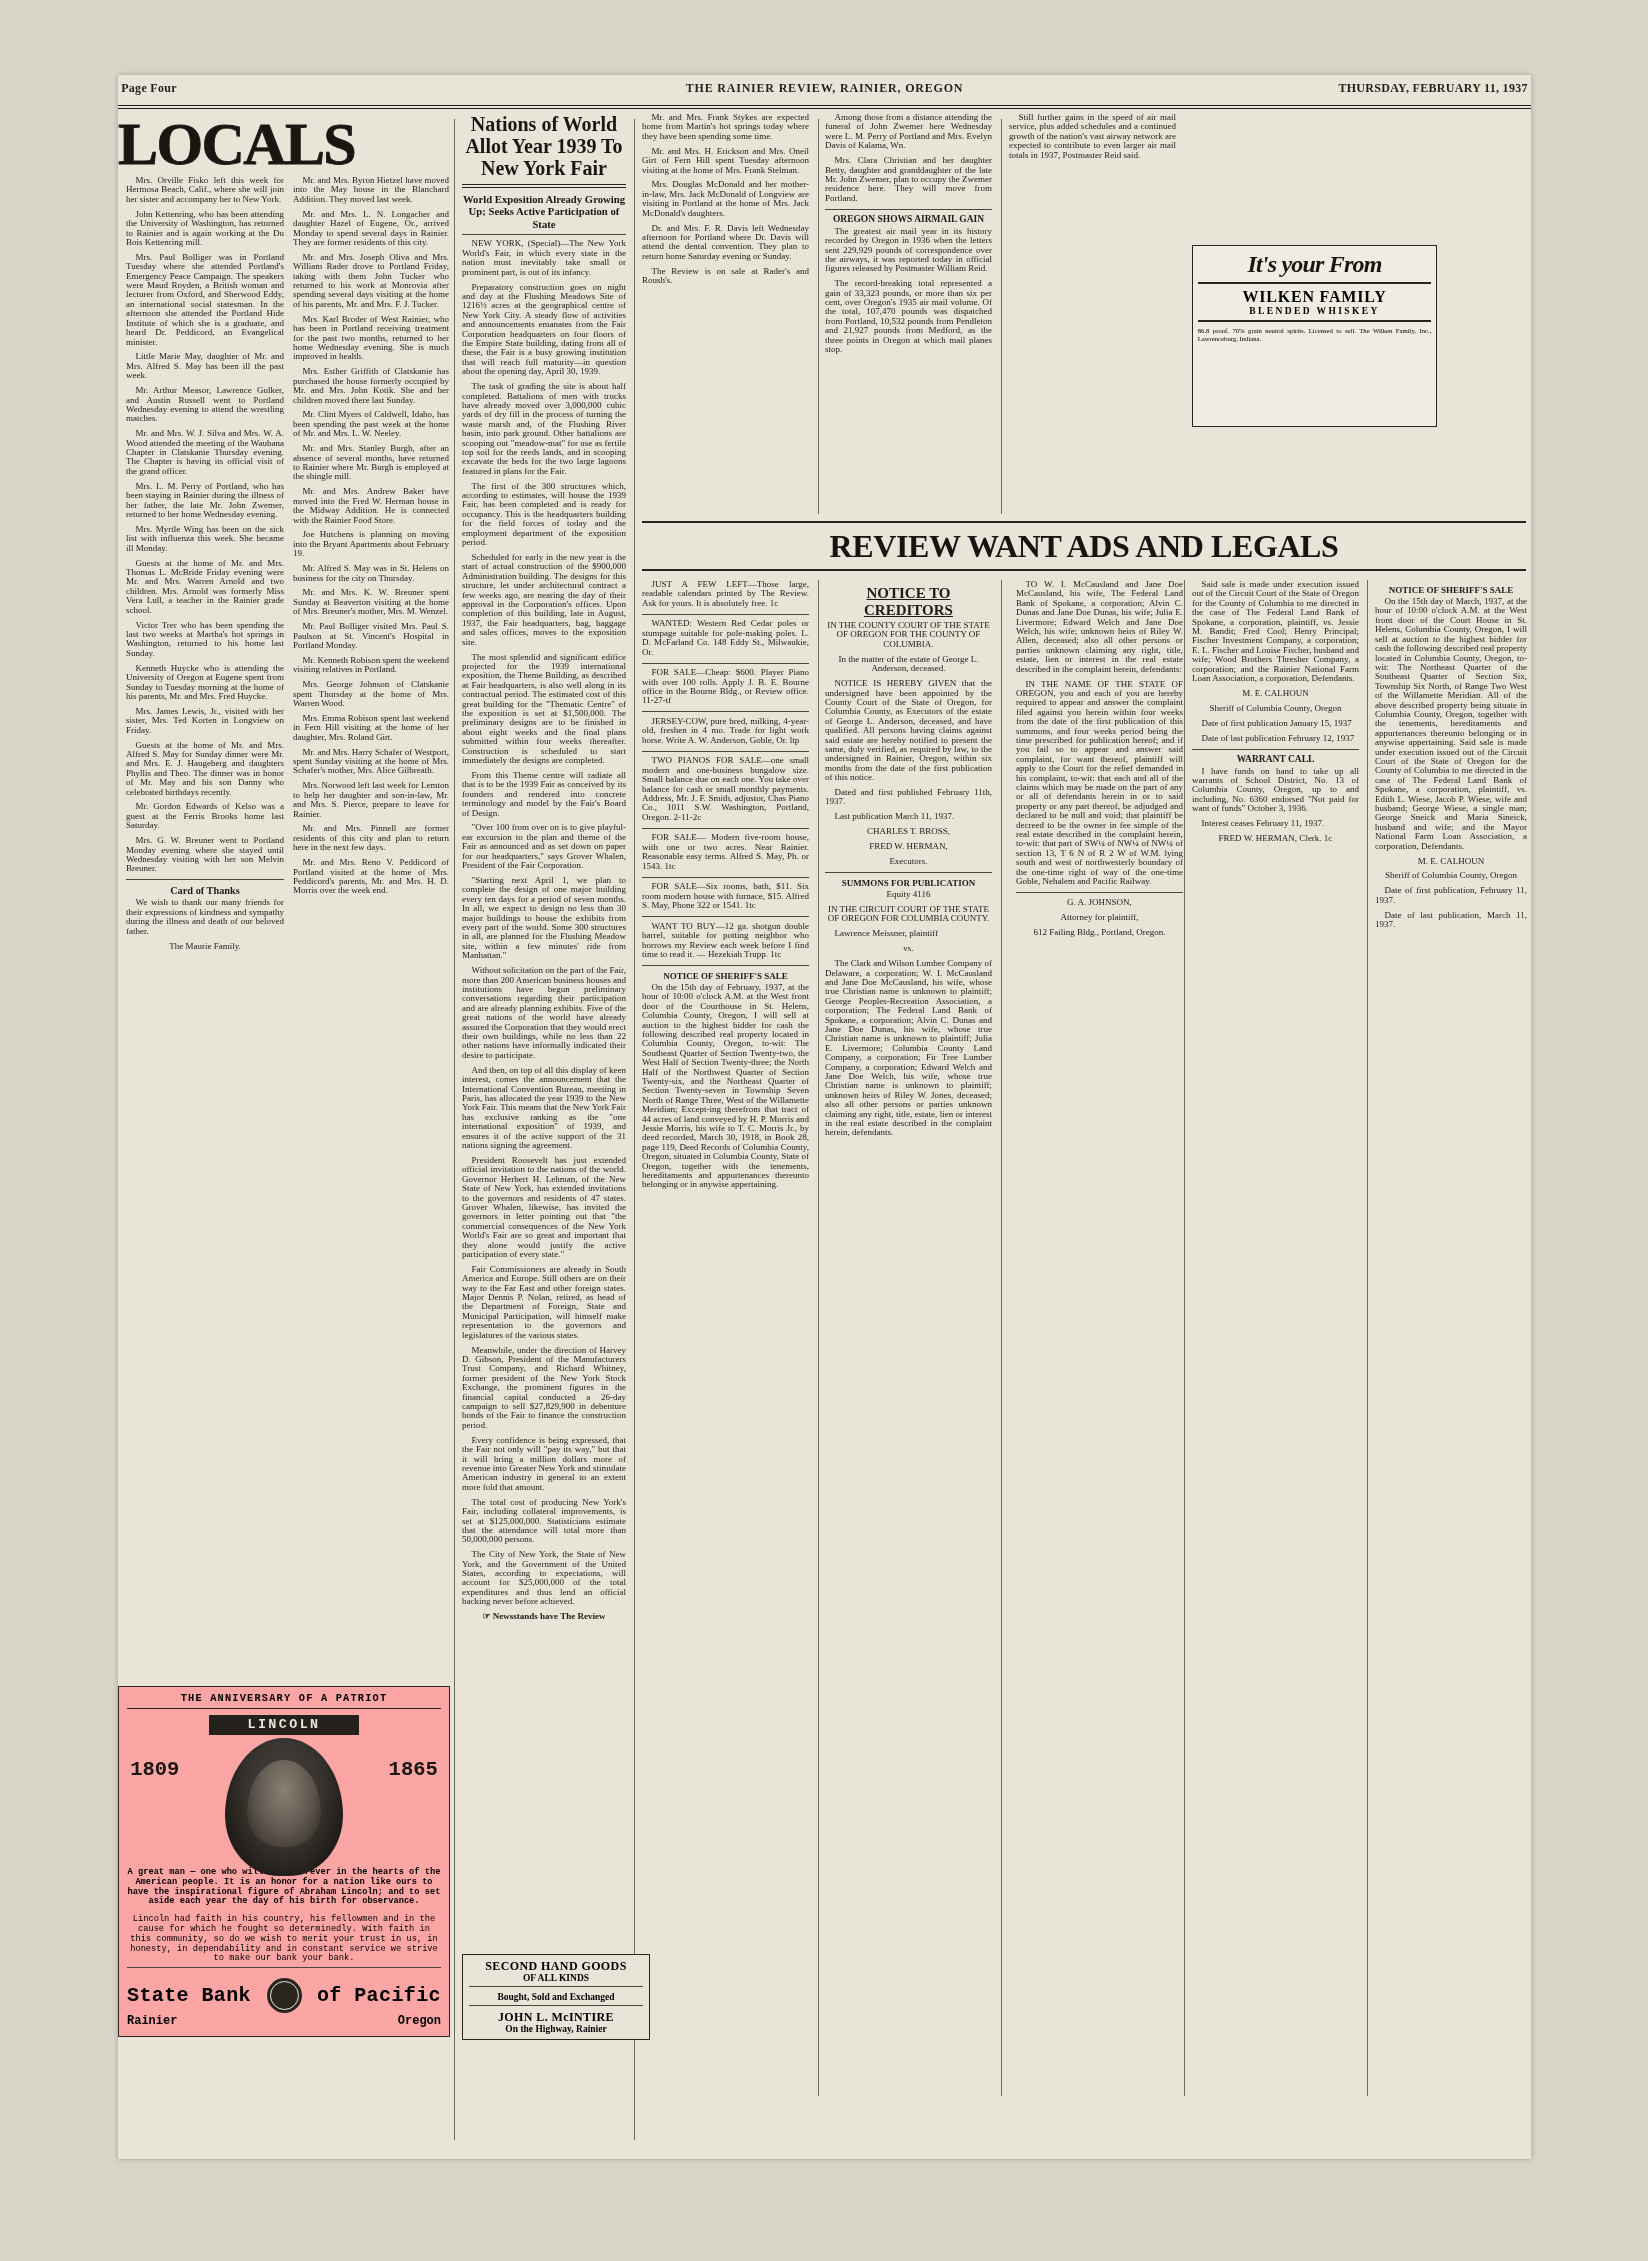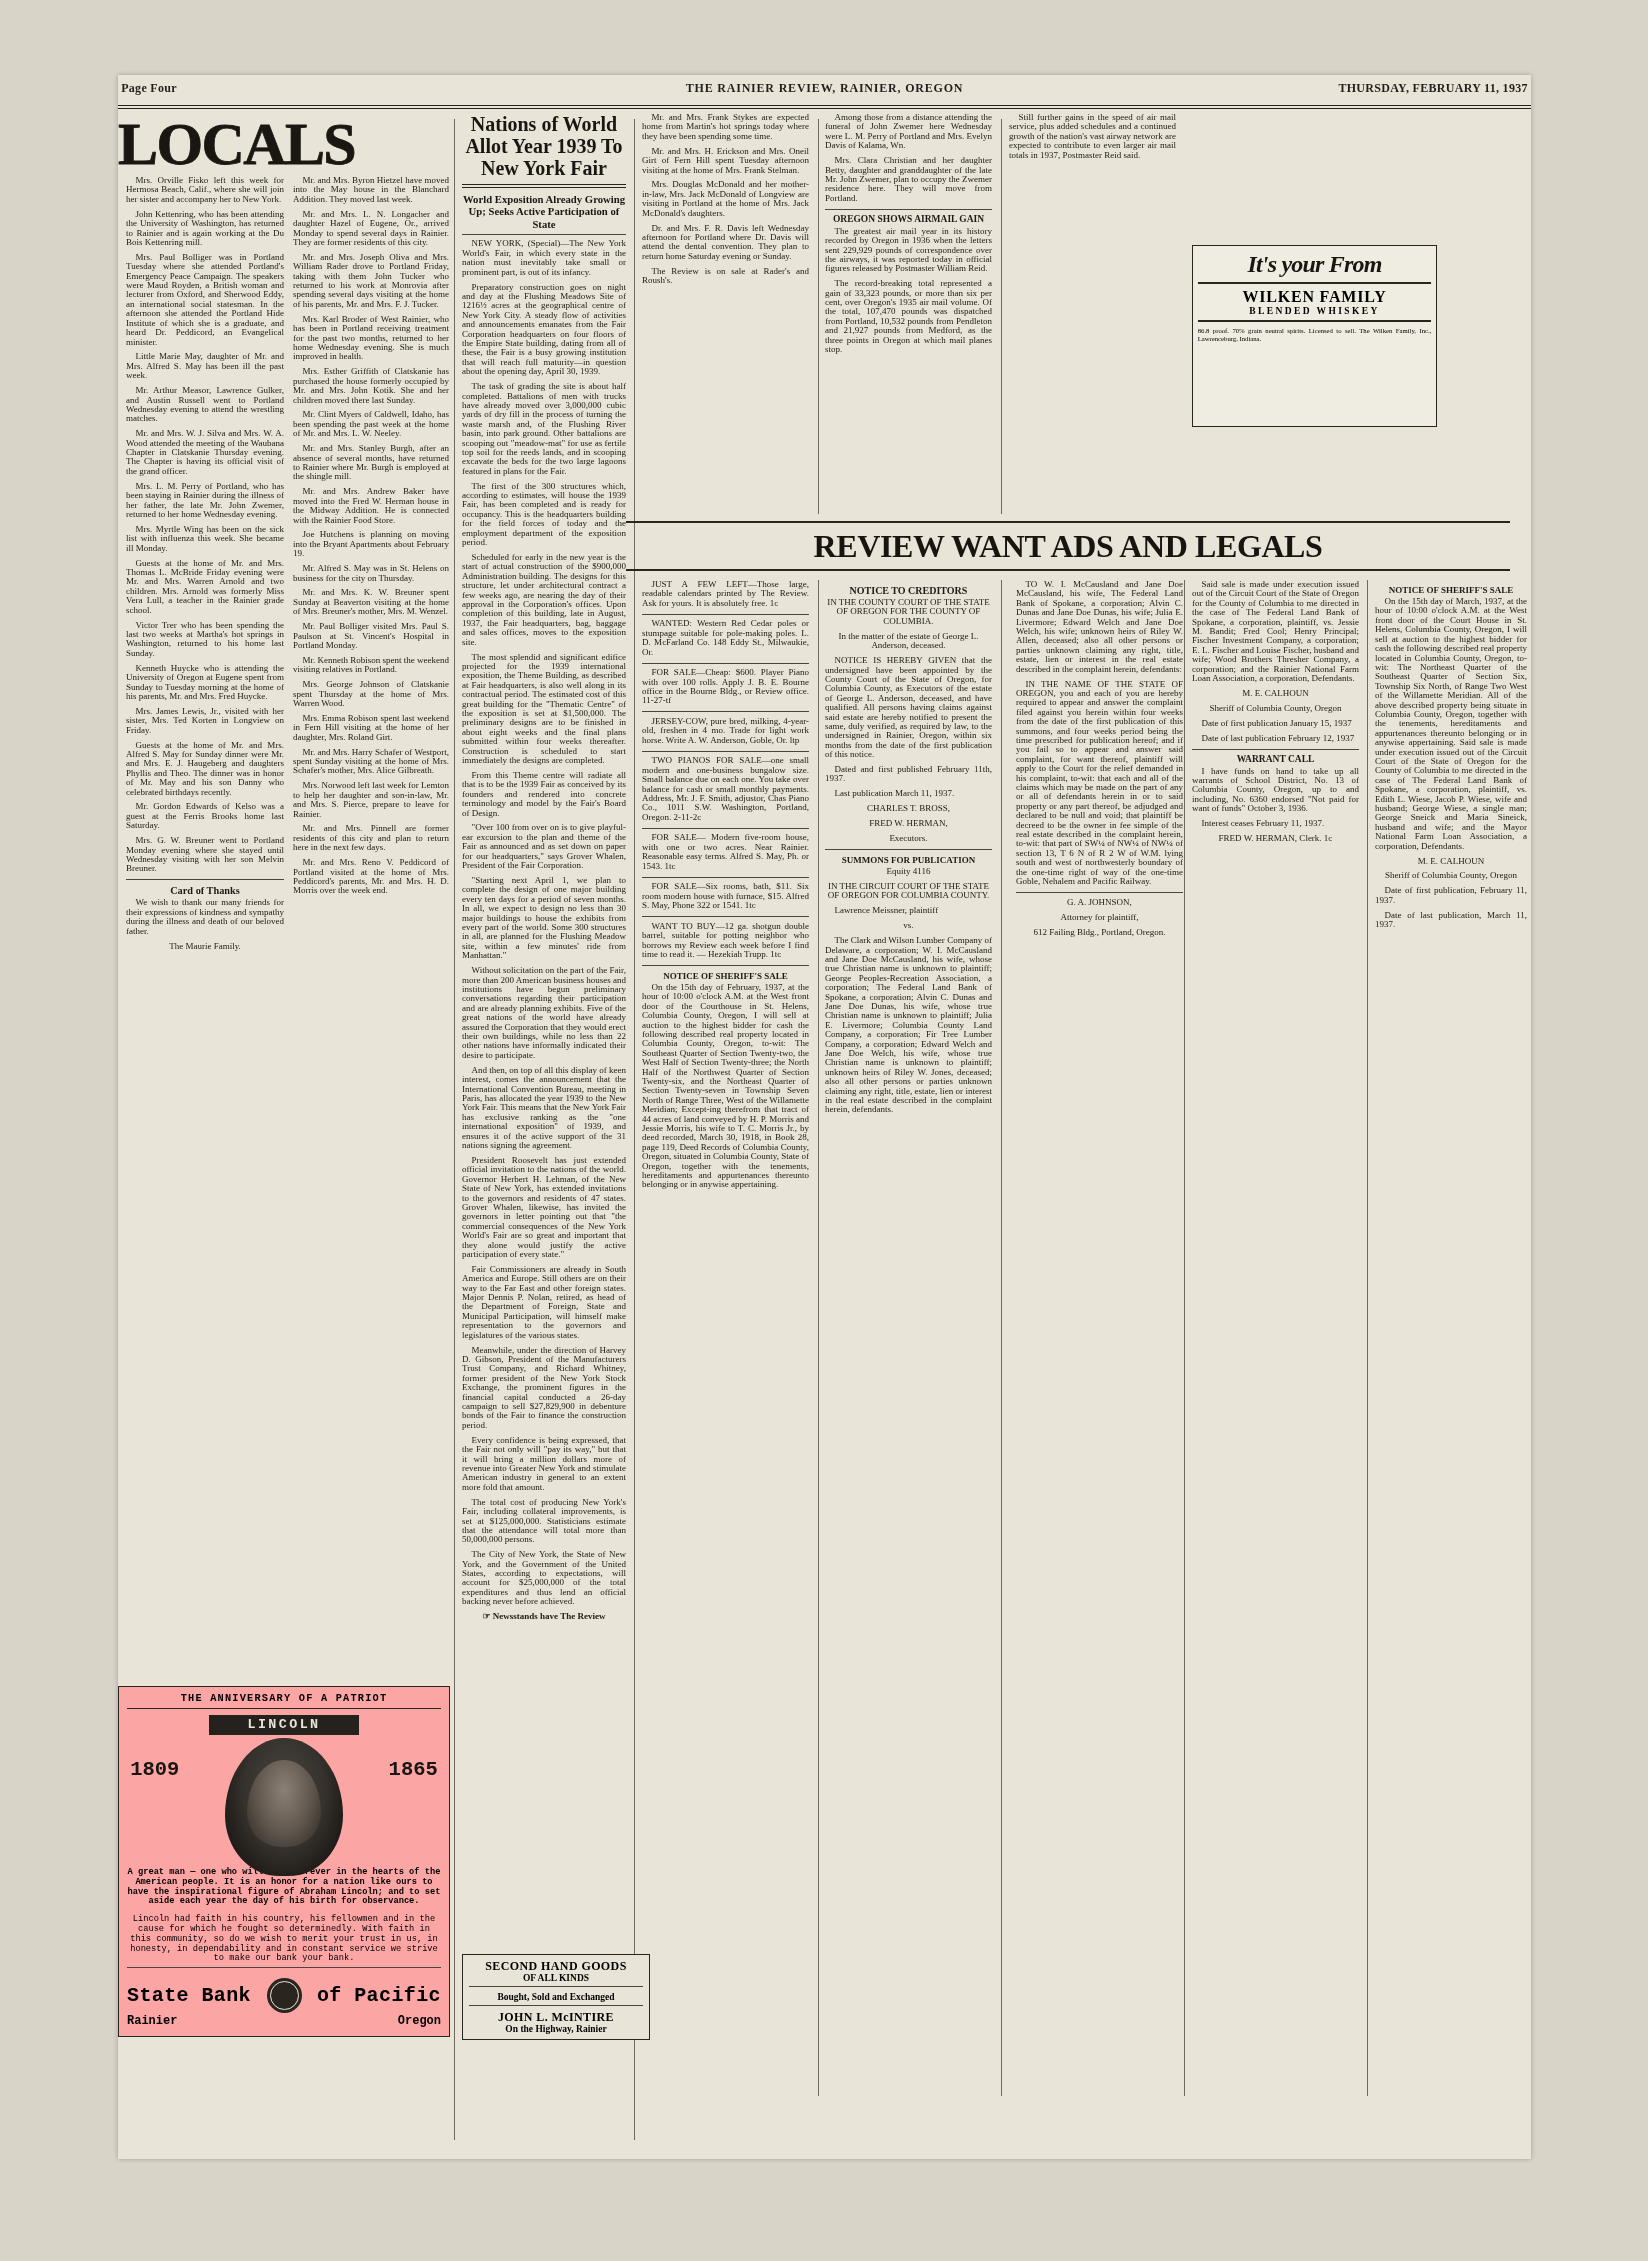--- a/index.html
+++ b/index.html
@@ -277,21 +277,21 @@
 
   <div class="ad" style="left:1074px;top:170px;width:245px;height:182px;">
     <div class="script">It's your From</div>
     <div class="rule-thick"></div>
     <div class="name">WILKEN FAMILY</div>
     <div class="sub">BLENDED WHISKEY</div>
     <div class="rule-thick"></div>
     <div class="fine">86.8 proof. 70% grain neutral spirits. Licensed to sell. The Wilken Family, Inc., Lawrenceburg, Indiana.</div>
   </div>
 
-  <div style="position:absolute;left:508px;top:442px;width:884px;">
+  <div style="position:absolute;left:524px;top:442px;width:884px;">
     <div class="rule-thick"></div>
     <div class="wantads">REVIEW WANT ADS AND LEGALS</div>
     <div class="rule-thick"></div>
   </div>
 
   <div class="col" id="w1" style="left:524px;top:505px;width:167px;">
         <div class="p">JUST A FEW LEFT—Those large, readable calendars printed by The Review. Ask for yours. It is absolutely free.  1c</div>
         <div class="rule-thin"></div>
         <div class="p">WANTED: Western Red Cedar poles or stumpage suitable for pole-making poles. L. D. McFarland Co. 148 Eddy St., Milwaukie, Or.</div>
         <div class="rule-thin"></div>
@@ -304,21 +304,21 @@
         <div class="p">FOR SALE— Modern five-room house, with one or two acres. Near Rainier. Reasonable easy terms. Alfred S. May, Ph. or 1543.  1tc</div>
         <div class="rule-thin"></div>
         <div class="p">FOR SALE—Six rooms, bath, $11. Six room modern house with furnace, $15. Alfred S. May, Phone 322 or 1541.  1tc</div>
         <div class="rule-thin"></div>
         <div class="p">WANT TO BUY—12 ga. shotgun double barrel, suitable for potting neighbor who borrows my Review each week before I find time to read it. — Hezekiah Trupp.  1tc</div>
         <div class="rule-thin"></div>
         <div class="sec-h" style="font-size: 9px;">NOTICE OF SHERIFF'S SALE</div>
         <div class="p">On the 15th day of February, 1937, at the hour of 10:00 o'clock A.M. at the West front door of the Courthouse in St. Helens, Columbia County, Oregon, I will sell at auction to the highest bidder for cash the following described real property located in Columbia County, Oregon, to-wit: The Southeast Quarter of Section Twenty-two, the West Half of Section Twenty-three; the North Half of the Northwest Quarter of Section Twenty-six, and the Northeast Quarter of Section Twenty-seven in Township Seven North of Range Three, West of the Willamette Meridian; Except-ing therefrom that tract of 44 acres of land conveyed by H. P. Morris and Jessie Morris, his wife to T. C. Morris Jr., by deed recorded, March 30, 1918, in Book 28, page 119, Deed Records of Columbia County, Oregon, situated in Columbia County, State of Oregon, together with the tenements, hereditaments and appurtenances thereunto belonging or in anywise appertaining.</div>
       </div>
   <div class="col" id="w2" style="left:707px;top:505px;width:167px;">
-        <div class="sec-h" style="font-size: 10px;">NOTICE TO CREDITORS</div>
+        <div class="sec-h" style="font-size: 15px; text-decoration: underline;">NOTICE TO CREDITORS</div>
         <div class="p ctr">IN THE COUNTY COURT OF THE STATE OF OREGON FOR THE COUNTY OF COLUMBIA.</div>
         <div class="p ctr">In the matter of the estate of George L. Anderson, deceased.</div>
         <div class="p">NOTICE IS HEREBY GIVEN that the undersigned have been appointed by the County Court of the State of Oregon, for Columbia County, as Executors of the estate of George L. Anderson, deceased, and have qualified. All persons having claims against said estate are hereby notified to present the same, duly verified, as required by law, to the undersigned in Rainier, Oregon, within six months from the date of the first publication of this notice.</div>
         <div class="p">Dated and first published February 11th, 1937.</div>
         <div class="p">Last publication March 11, 1937.</div>
         <div class="p ctr">CHARLES T. BROSS,</div>
         <div class="p ctr">FRED W. HERMAN,</div>
         <div class="p ctr">Executors.</div>
         <div class="rule-thin"></div>
         <div class="sec-h" style="font-size: 9px;">SUMMONS FOR PUBLICATION</div>

